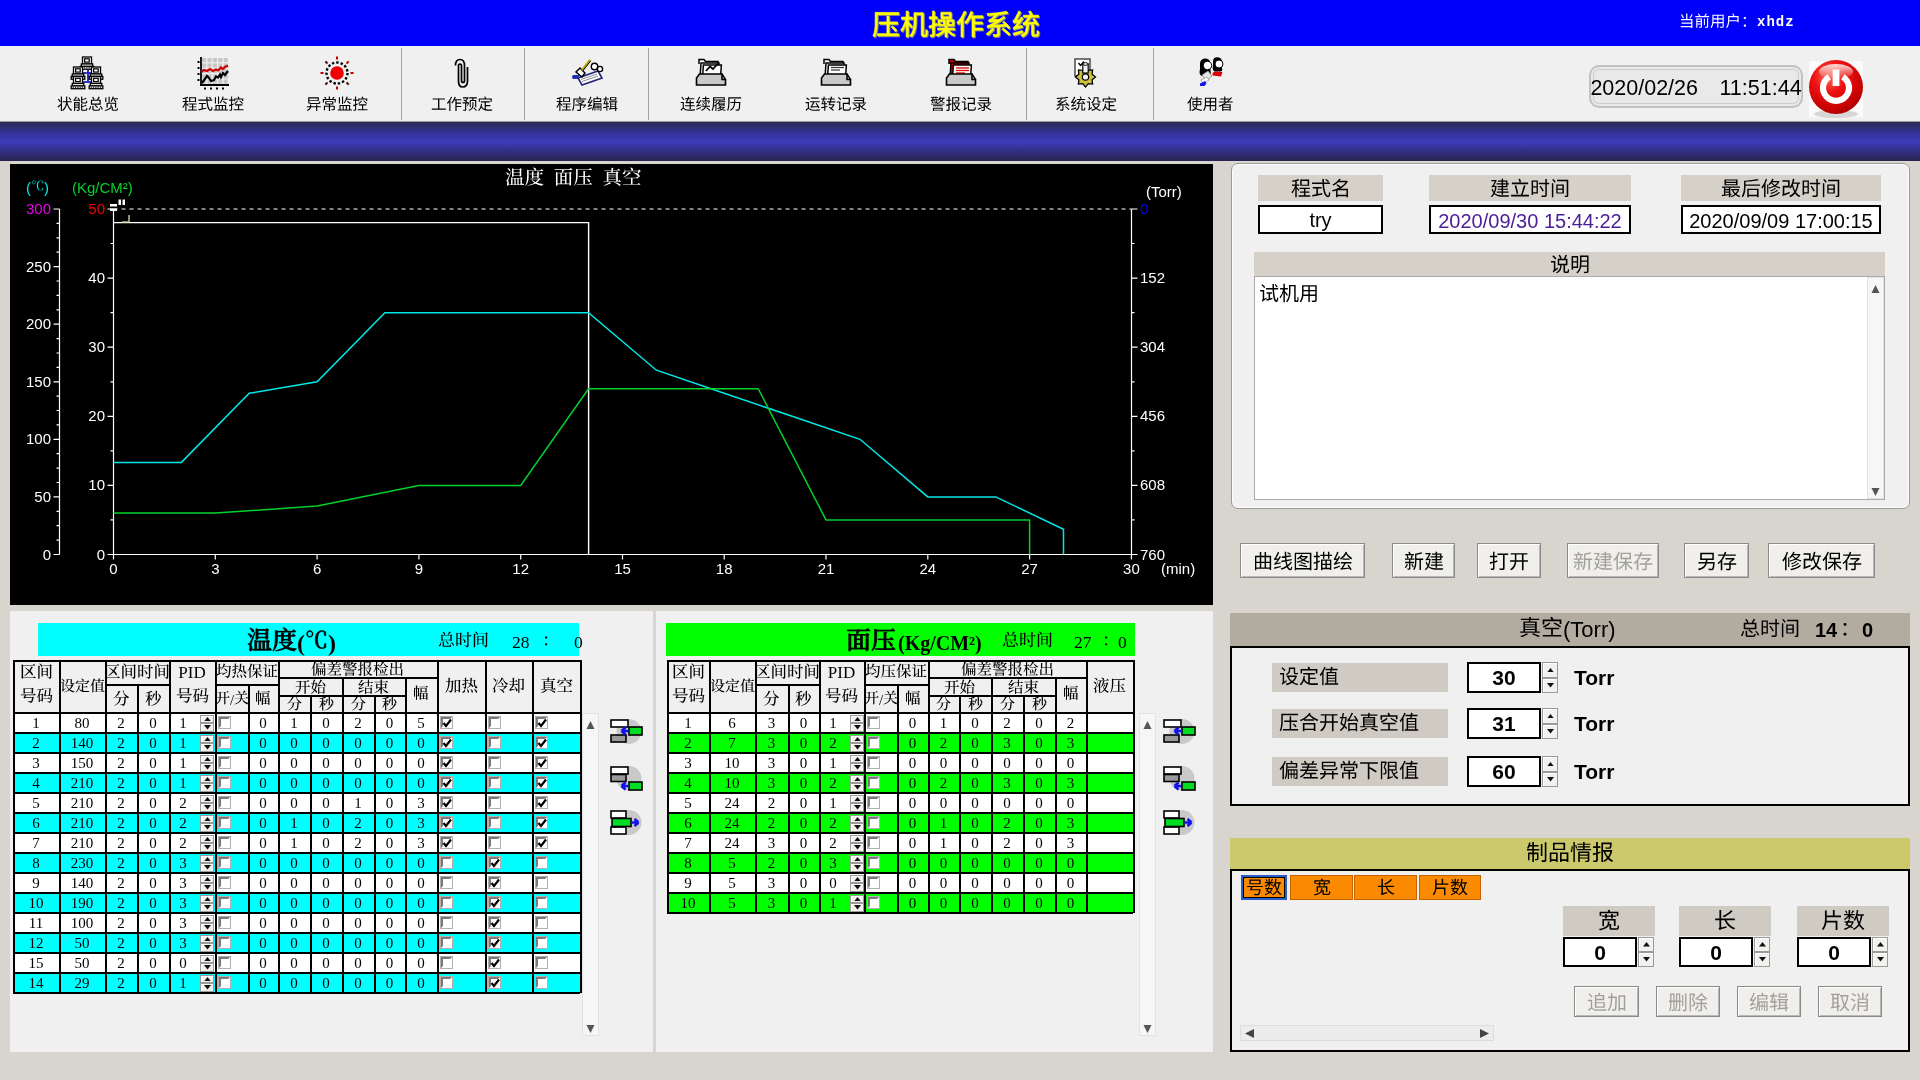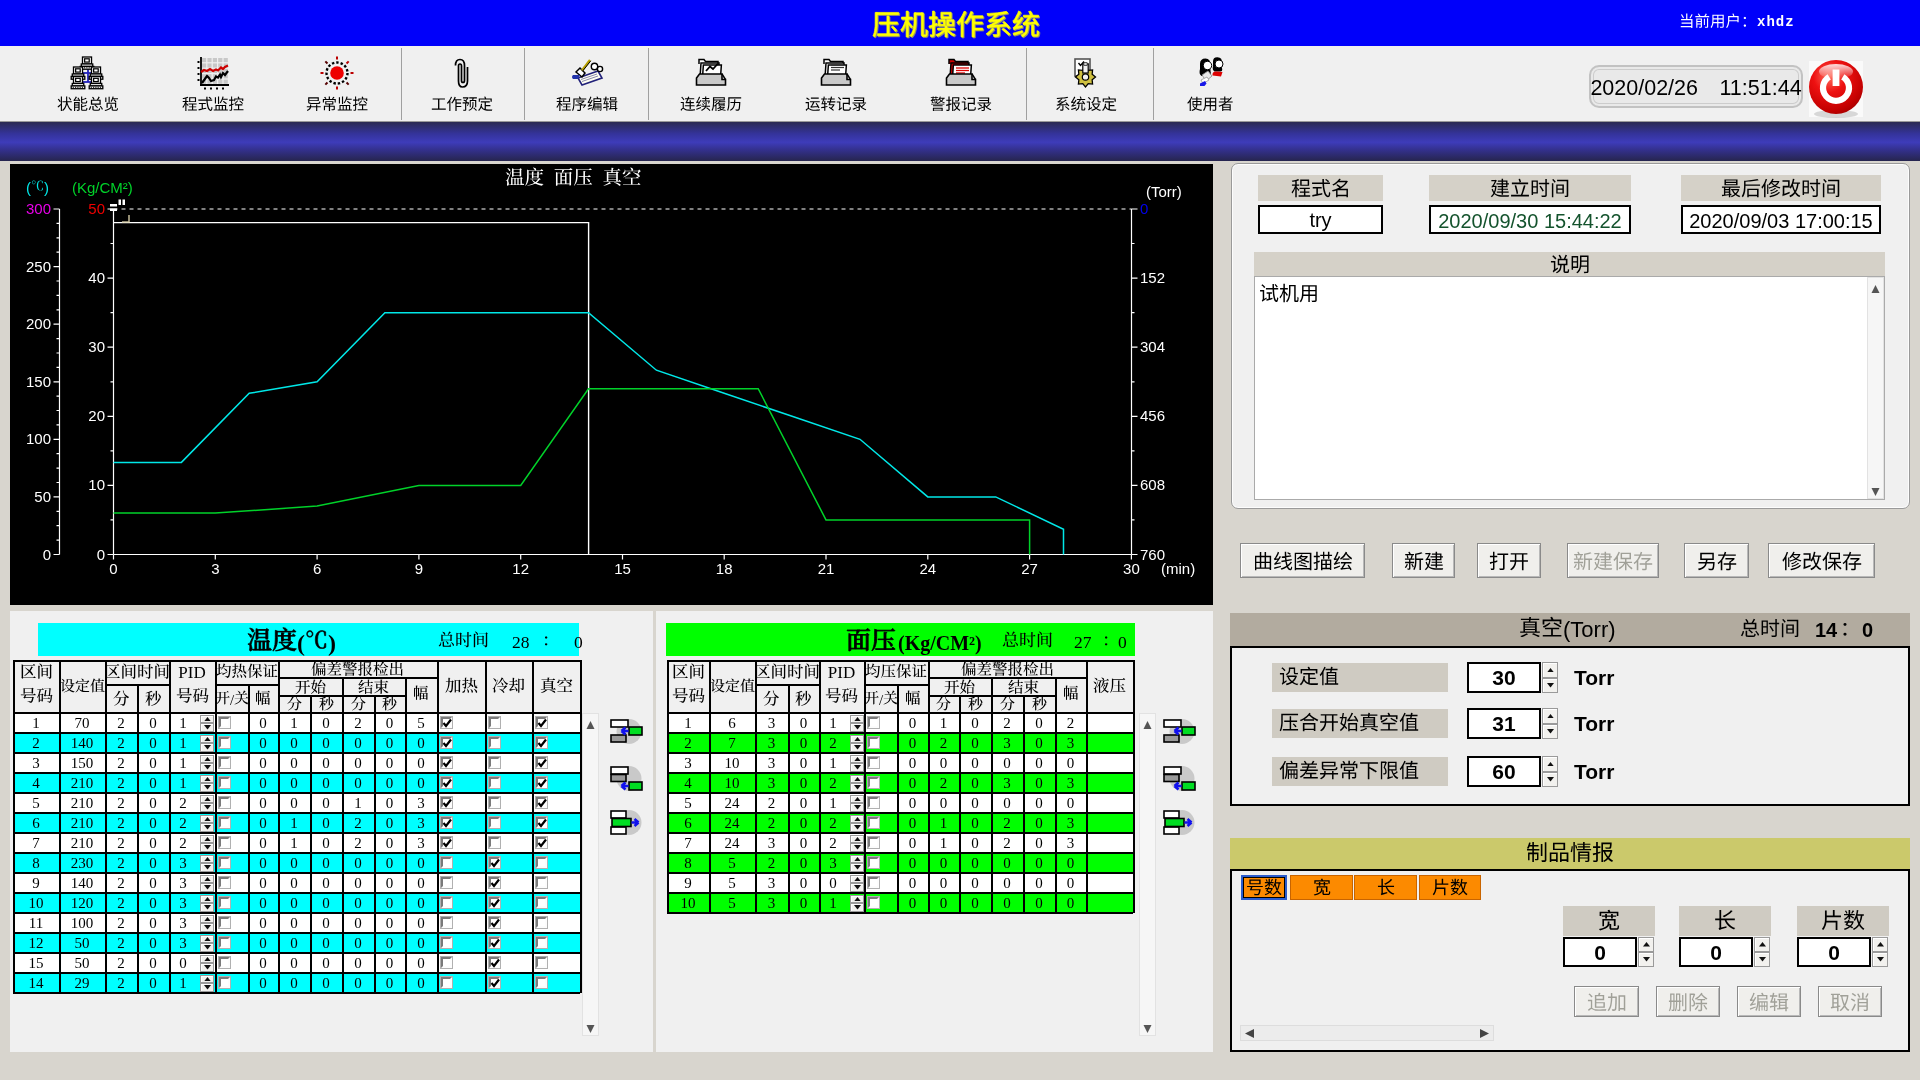--- a/index.html
+++ b/index.html
@@ -613,21 +613,21 @@
     </svg></div>
 <div style="position:absolute;left:492px;top:677px;"><svg class="k " style="" width="33" height="16.5" viewBox="0 0 300 150" fill="#000">
       <use href="#f51B7"></use>
       <use href="#f5374" x="150"></use>
     </svg></div>
 <div style="position:absolute;left:539.5px;top:677px;"><svg class="k " style="" width="33" height="16.5" viewBox="0 0 300 150" fill="#000">
       <use href="#f771F"></use>
       <use href="#f7A7A" x="150"></use>
     </svg></div>
 <div style="position:absolute;left:13px;top:715px;width:46px;text-align:center;font:normal 15px 'Liberation Serif';color:#000;white-space:nowrap;">1</div>
-<div style="position:absolute;left:59px;top:715px;width:46px;text-align:center;font:normal 15px 'Liberation Serif';color:#000;white-space:nowrap;">70</div>
+<div style="position:absolute;left:59px;top:715px;width:46px;text-align:center;font:normal 15px 'Liberation Serif';color:#000;white-space:nowrap;">80</div>
 <div style="position:absolute;left:105px;top:715px;width:32px;text-align:center;font:normal 15px 'Liberation Serif';color:#000;white-space:nowrap;">2</div>
 <div style="position:absolute;left:137px;top:715px;width:32px;text-align:center;font:normal 15px 'Liberation Serif';color:#000;white-space:nowrap;">0</div>
 <div style="position:absolute;left:169px;top:715px;width:28px;text-align:center;font:normal 15px 'Liberation Serif';color:#000;white-space:nowrap;">1</div>
 <div class="abs" style="left:200px;top:714.5px;width:14px;height:17.5px;">
     <div class="abs tribtn" style="left:0;top:0px;width:14px;height:8.75px;"></div>
     <svg class="abs" style="left:3.5px;top:2.125px" width="7" height="4.5" viewBox="0 0 7 4.5">
       <polygon points="0,4.5 7,4.5 3.5,0" fill="#111"></polygon>
     </svg>
     <div class="abs tribtn" style="left:0;top:8.75px;width:14px;height:8.75px;"></div>
     <svg class="abs" style="left:3.5px;top:10.875px" width="7" height="4.5" viewBox="0 0 7 4.5">
@@ -902,21 +902,21 @@
 <div style="position:absolute;left:374px;top:875px;width:31px;text-align:center;font:normal 15px 'Liberation Serif';color:#000;white-space:nowrap;">0</div>
 <div style="position:absolute;left:405px;top:875px;width:32px;text-align:center;font:normal 15px 'Liberation Serif';color:#000;white-space:nowrap;">0</div>
 <div class="abs" style="left:441px;top:876.5px;width:11px;height:11px;background:#fff;border-top:2px solid #7a7a7a;border-left:2px solid #7a7a7a;border-bottom:2px solid #fcfcfc;border-right:2px solid #fcfcfc;box-shadow:0 0 0 1px #b0b0b0;"></div>
 <div class="abs" style="left:489px;top:876.5px;width:11px;height:11px;background:#fff;border-top:2px solid #7a7a7a;border-left:2px solid #7a7a7a;border-bottom:2px solid #fcfcfc;border-right:2px solid #fcfcfc;box-shadow:0 0 0 1px #b0b0b0;">
     <svg width="11" height="11" viewBox="0 0 11 11" style="position:absolute;left:-1px;top:-1px">
       <path d="M1.5 5 L4 8 L9 1.5" stroke="#000" stroke-width="2.2" fill="none"></path>
     </svg>
   </div>
 <div class="abs" style="left:536px;top:876.5px;width:11px;height:11px;background:#fff;border-top:2px solid #7a7a7a;border-left:2px solid #7a7a7a;border-bottom:2px solid #fcfcfc;border-right:2px solid #fcfcfc;box-shadow:0 0 0 1px #b0b0b0;"></div>
 <div style="position:absolute;left:13px;top:895px;width:46px;text-align:center;font:normal 15px 'Liberation Serif';color:#000;white-space:nowrap;">10</div>
-<div style="position:absolute;left:59px;top:895px;width:46px;text-align:center;font:normal 15px 'Liberation Serif';color:#000;white-space:nowrap;">120</div>
+<div style="position:absolute;left:59px;top:895px;width:46px;text-align:center;font:normal 15px 'Liberation Serif';color:#000;white-space:nowrap;">190</div>
 <div style="position:absolute;left:105px;top:895px;width:32px;text-align:center;font:normal 15px 'Liberation Serif';color:#000;white-space:nowrap;">2</div>
 <div style="position:absolute;left:137px;top:895px;width:32px;text-align:center;font:normal 15px 'Liberation Serif';color:#000;white-space:nowrap;">0</div>
 <div style="position:absolute;left:169px;top:895px;width:28px;text-align:center;font:normal 15px 'Liberation Serif';color:#000;white-space:nowrap;">3</div>
 <div class="abs" style="left:200px;top:894.5px;width:14px;height:17.5px;">
     <div class="abs tribtn" style="left:0;top:0px;width:14px;height:8.75px;"></div>
     <svg class="abs" style="left:3.5px;top:2.125px" width="7" height="4.5" viewBox="0 0 7 4.5">
       <polygon points="0,4.5 7,4.5 3.5,0" fill="#111"></polygon>
     </svg>
     <div class="abs tribtn" style="left:0;top:8.75px;width:14px;height:8.75px;"></div>
     <svg class="abs" style="left:3.5px;top:10.875px" width="7" height="4.5" viewBox="0 0 7 4.5">
@@ -1504,23 +1504,23 @@
       <use href="#s6700"></use>
       <use href="#s540E" x="150"></use>
       <use href="#s4FEE" x="300"></use>
       <use href="#s6539" x="450"></use>
       <use href="#s65F6" x="600"></use>
       <use href="#s95F4" x="750"></use>
     </svg></div>
 <div class="abs" style="left:1258px;top:205px;width:125px;height:29px;background:#fff;border:2px solid #000;"></div>
 <div style="position:absolute;left:1258px;top:209px;width:125px;text-align:center;font:normal 20px 'Liberation Sans';color:#000;white-space:nowrap;">try</div>
 <div class="abs" style="left:1429px;top:205px;width:202px;height:29px;background:#fff;border:2px solid #000;"></div>
-<div style="position:absolute;left:1429px;top:210px;width:202px;text-align:center;font:normal 20px 'Liberation Sans';color:#14532d;white-space:nowrap;">2020/09/30 15:44:22</div>
+<div style="position:absolute;left:1429px;top:210px;width:202px;text-align:center;font:normal 20px 'Liberation Sans';color:#4c1d95;white-space:nowrap;">2020/09/30 15:44:22</div>
 <div class="abs" style="left:1681px;top:205px;width:200px;height:29px;background:#fff;border:2px solid #000;"></div>
-<div style="position:absolute;left:1681px;top:210px;width:200px;text-align:center;font:normal 20px 'Liberation Sans';color:#000;white-space:nowrap;">2020/09/03 17:00:15</div>
+<div style="position:absolute;left:1681px;top:210px;width:200px;text-align:center;font:normal 20px 'Liberation Sans';color:#000;white-space:nowrap;">2020/09/09 17:00:15</div>
 <div class="abs" style="left:1254px;top:252px;width:631px;height:24px;background:#d5d1c8;"></div>
 <div style="position:absolute;left:1549.5px;top:254px;"><svg class="k " style="" width="40" height="20" viewBox="0 0 300 150" fill="#000">
       <use href="#s8BF4"></use>
       <use href="#s660E" x="150"></use>
     </svg></div>
 <div class="abs" style="left:1254px;top:276px;width:631px;height:224px;background:#fff;border:1px solid #aaa;"></div>
 <div style="position:absolute;left:1259px;top:283px;"><svg class="k " style="" width="60" height="20" viewBox="0 0 450 150" fill="#000">
       <use href="#s8BD5"></use>
       <use href="#s673A" x="150"></use>
       <use href="#s7528" x="300"></use>

